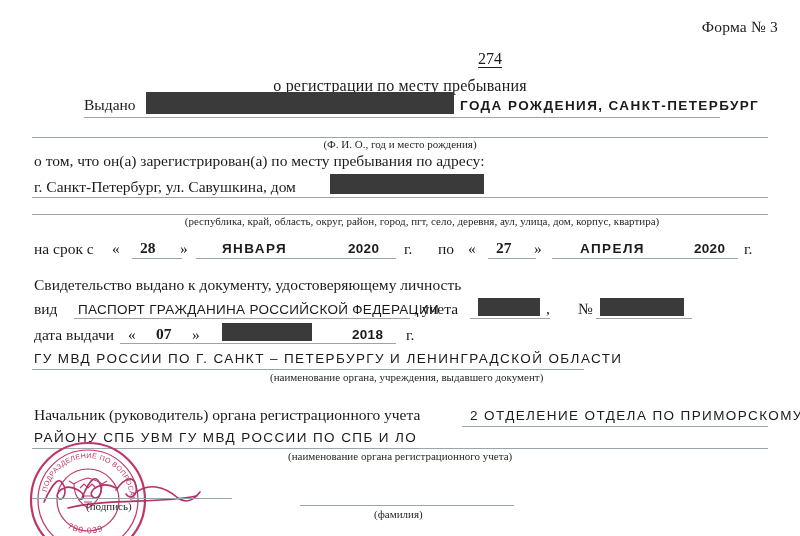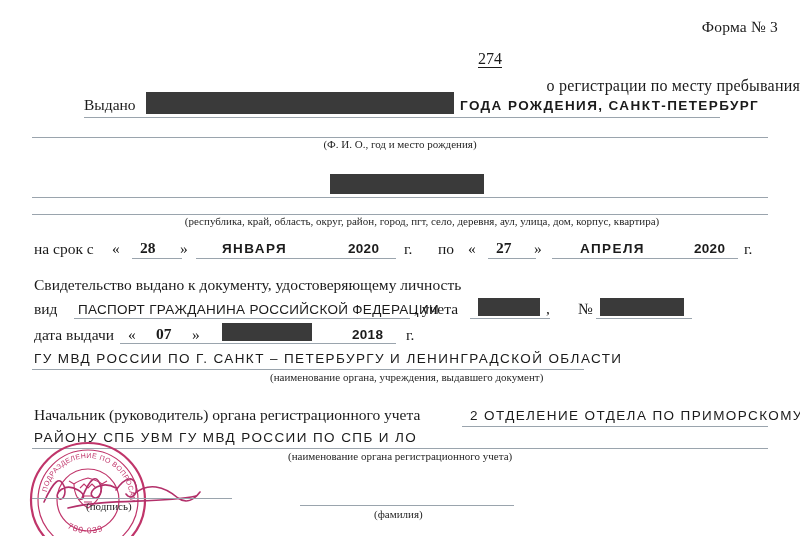--- a/index.html
+++ b/index.html
@@ -48,21 +48,21 @@
     left: 478px;
     font-size: 16px;
     text-decoration: underline;
     text-underline-offset: 3px;
   }
   .title-sub {
     position: absolute;
     top: 77px;
     left: 0;
     width: 800px;
-    text-align: right;
+    text-align: center;
     font-size: 16px;
     letter-spacing: 0.2px;
   }
   
   .t {
     position: absolute;
     font-size: 15.5px;
     white-space: nowrap;
   }
   .caption {
@@ -145,21 +145,23 @@
   <div class="title-num">274</div>
   <div class="title-sub">о регистрации по месту пребывания</div>
 
   <div class="t" style="top:96px; left:84px;">Выдано</div>
   <div class="redact" style="top:92px; left:146px; width:308px; height:22px;"></div>
   <div class="t typed-sp" style="top:98px; left:460px;font-weight:bold;">ГОДА РОЖДЕНИЯ, САНКТ-ПЕТЕРБУРГ</div>
   <div class="line" style="top:117px; left:84px; width:636px;"></div>
   <div class="line" style="top:137px; left:32px; width:736px;"></div>
   <div class="caption" style="top:138px;">(Ф. И. О., год и место рождения)</div>
 
-
+  <div class="t" style="top:152px; left:34px;">о том, что он(а) зарегистрирован(а) по месту пребывания по адресу:</div>
+
+  <div class="t" style="top:178px; left:34px;">г. Санкт-Петербург, ул. Савушкина, дом</div>
   <div class="redact" style="top:174px; left:330px; width:154px; height:20px;"></div>
   <div class="line" style="top:197px; left:32px; width:736px;"></div>
   <div class="line" style="top:214px; left:32px; width:736px;"></div>
   <div class="caption" style="top:215px;padding-left:22px;">(республика, край, область, округ, район, город, пгт, село, деревня, аул, улица, дом, корпус, квартира)</div>
 
   <div class="t" style="top:240px; left:34px;">на срок с</div>
   <div class="t" style="top:240px; left:112px;">«</div>
   <div class="t hand" style="top:239px; left:140px;">28</div>
   <div class="t" style="top:240px; left:180px;">»</div>
   <div class="t typed-sp bold" style="top:241px; left:222px;">ЯНВАРЯ</div>

